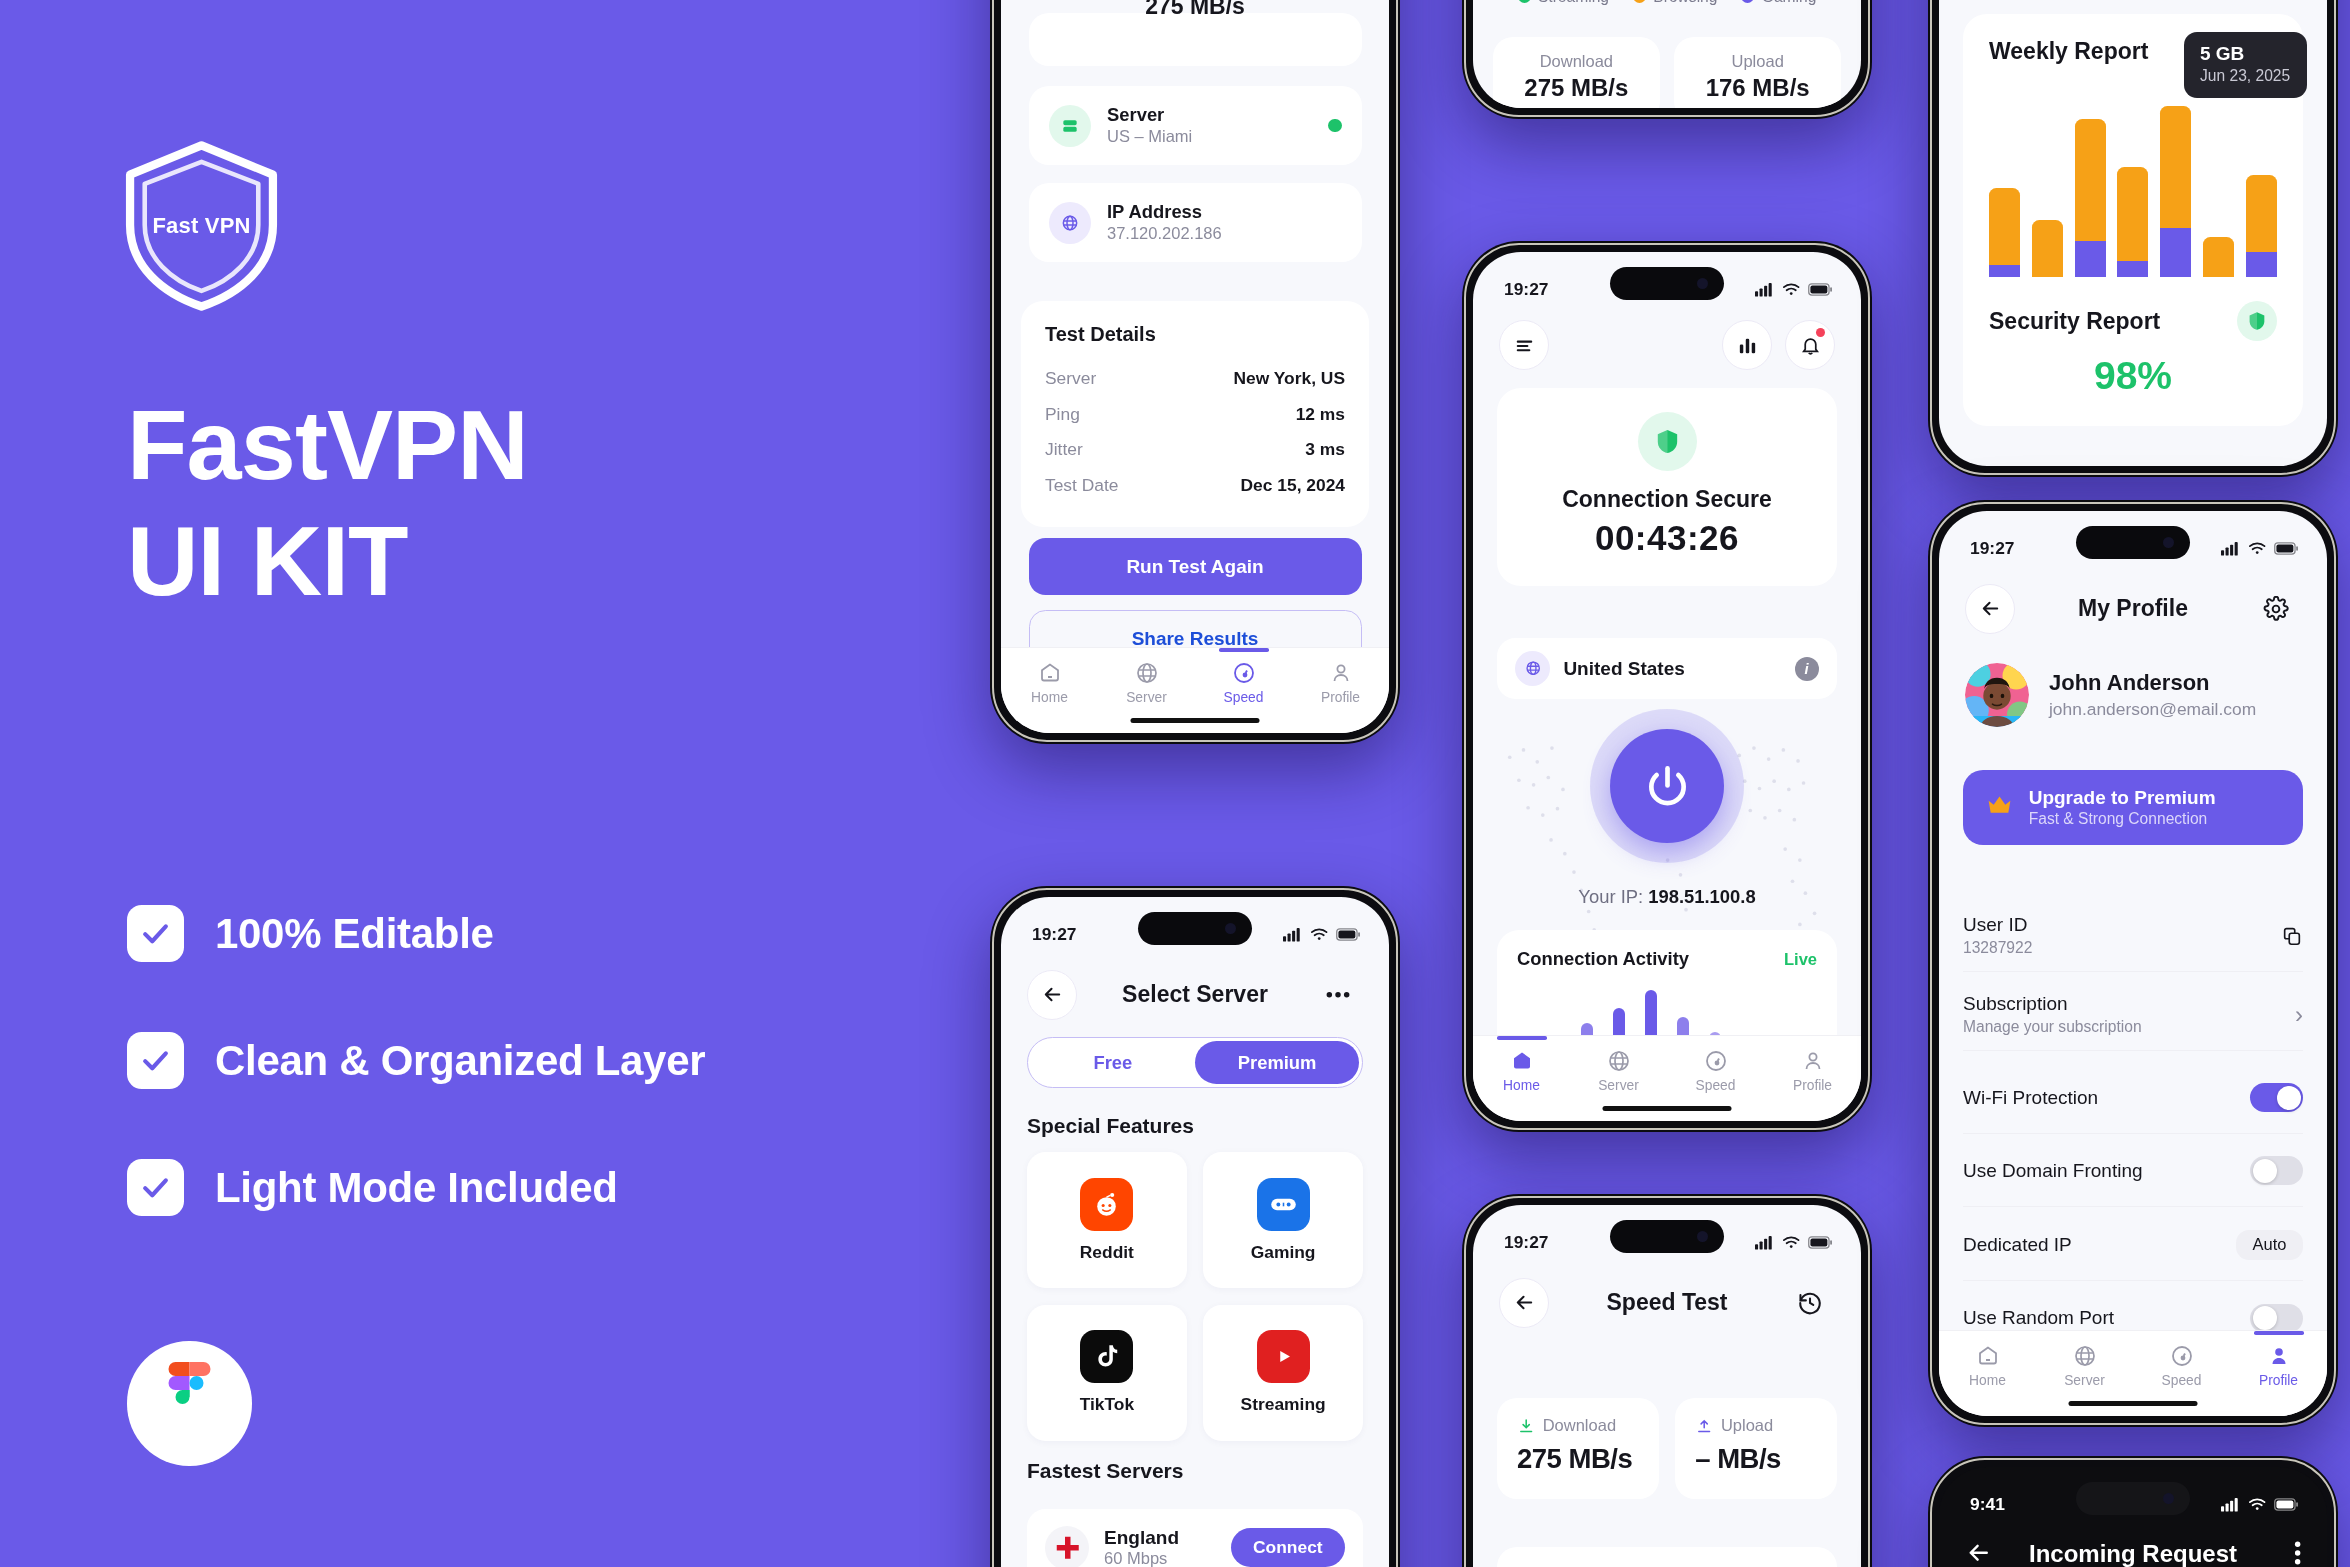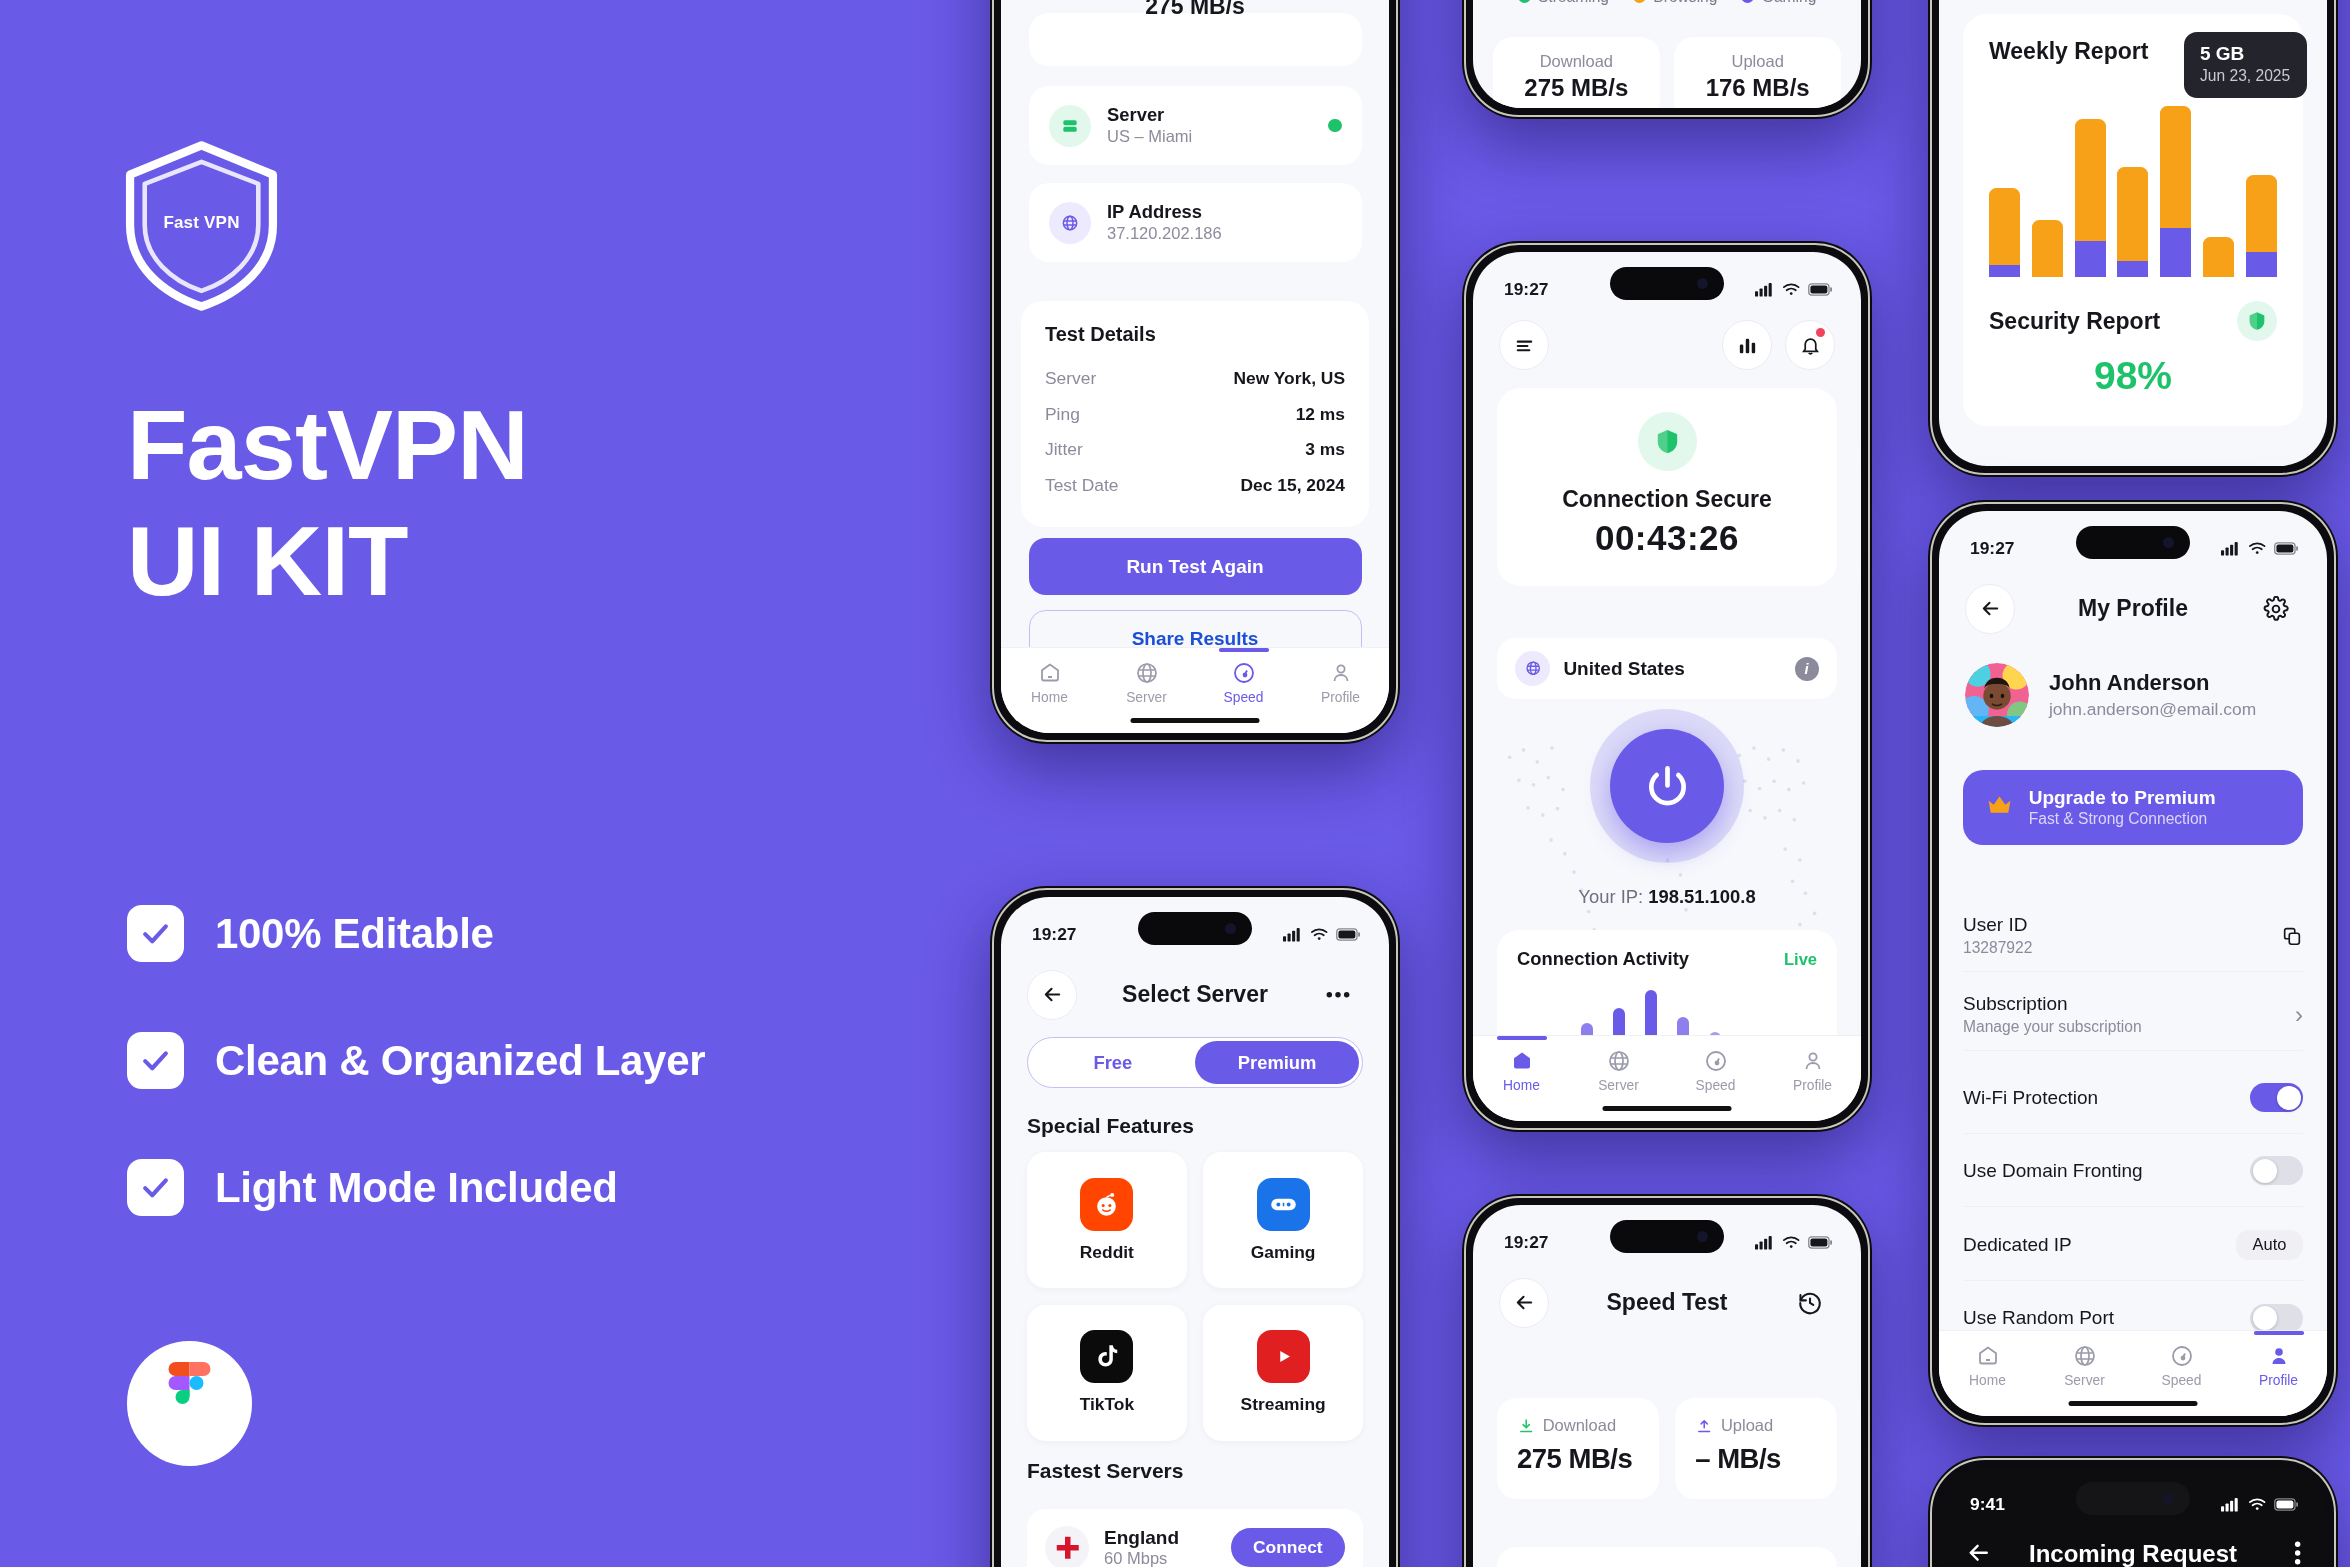--- a/index.html
+++ b/index.html
@@ -11,21 +11,21 @@
     position:relative;
   }
 
   
   .promo { position:absolute; left:0; top:0; width:973px; height:1568px; }
 
   .shield-logo { position:absolute; left:119px; top:138px; width:165px; height:174px; }
   .shield-logo svg { width:100%; height:100%; display:block; }
   .shield-text {
     position:absolute; left:0; top:75px; width:165px; text-align:center;
-    color:#fff; font-size:17px; font-weight:700; letter-spacing:0.2px;
+    color:#fff; font-size:22px; font-weight:700; letter-spacing:0.2px;
   }
 
   .headline {
     position:absolute; left:127px; top:395px; width:762px;
     color:#fff; font-weight:800; font-size:99px; line-height:1.0;
     letter-spacing:-0.9px;
   }
   .headline .ln { display:block; margin-bottom:16.5px; }
 
   .features { position:absolute; left:127px; top:905px; width:753px; }

